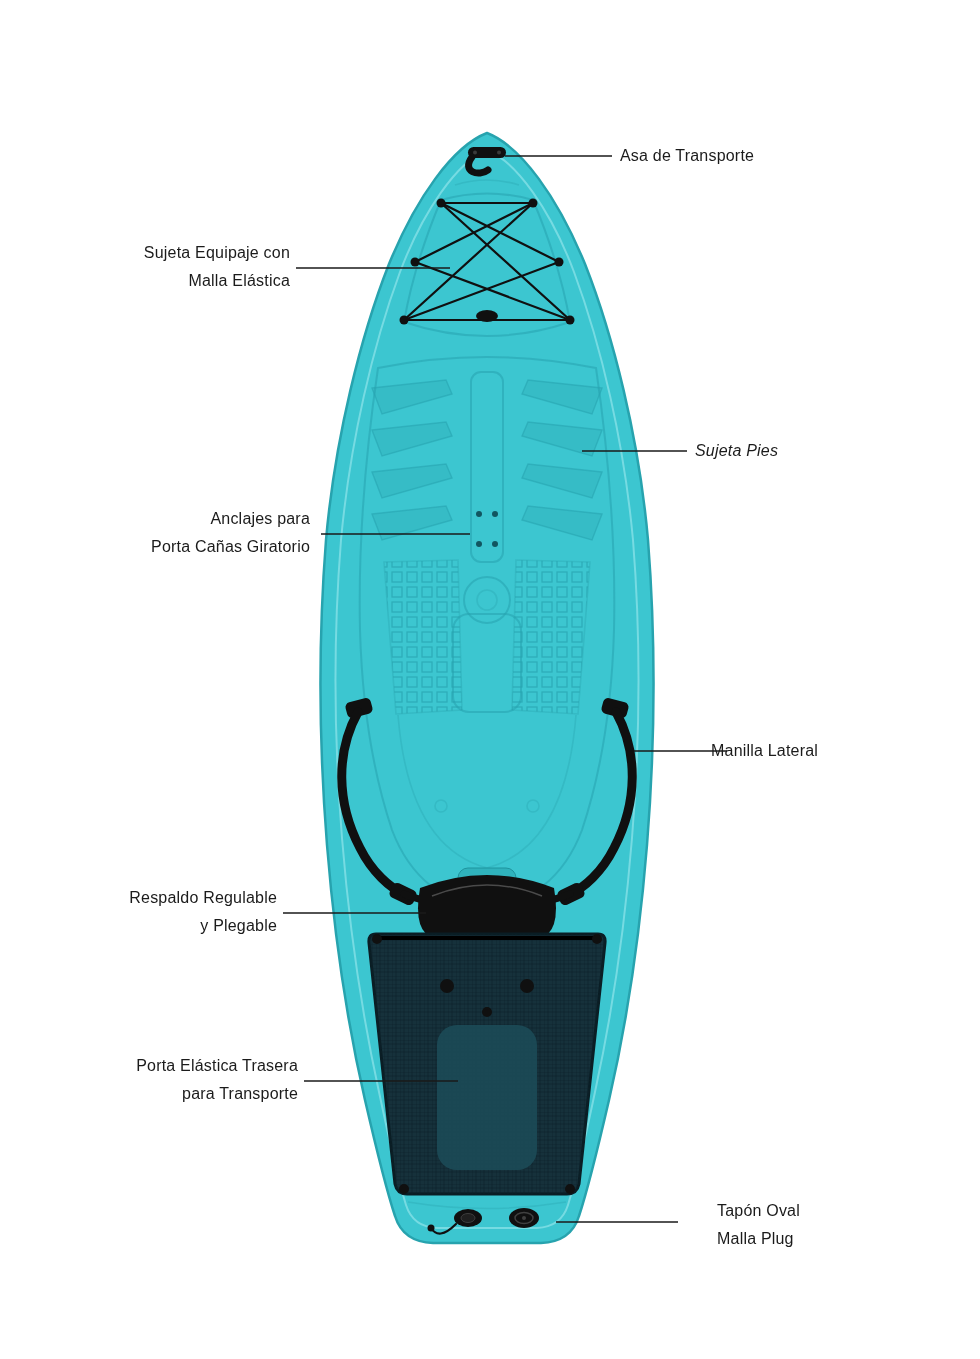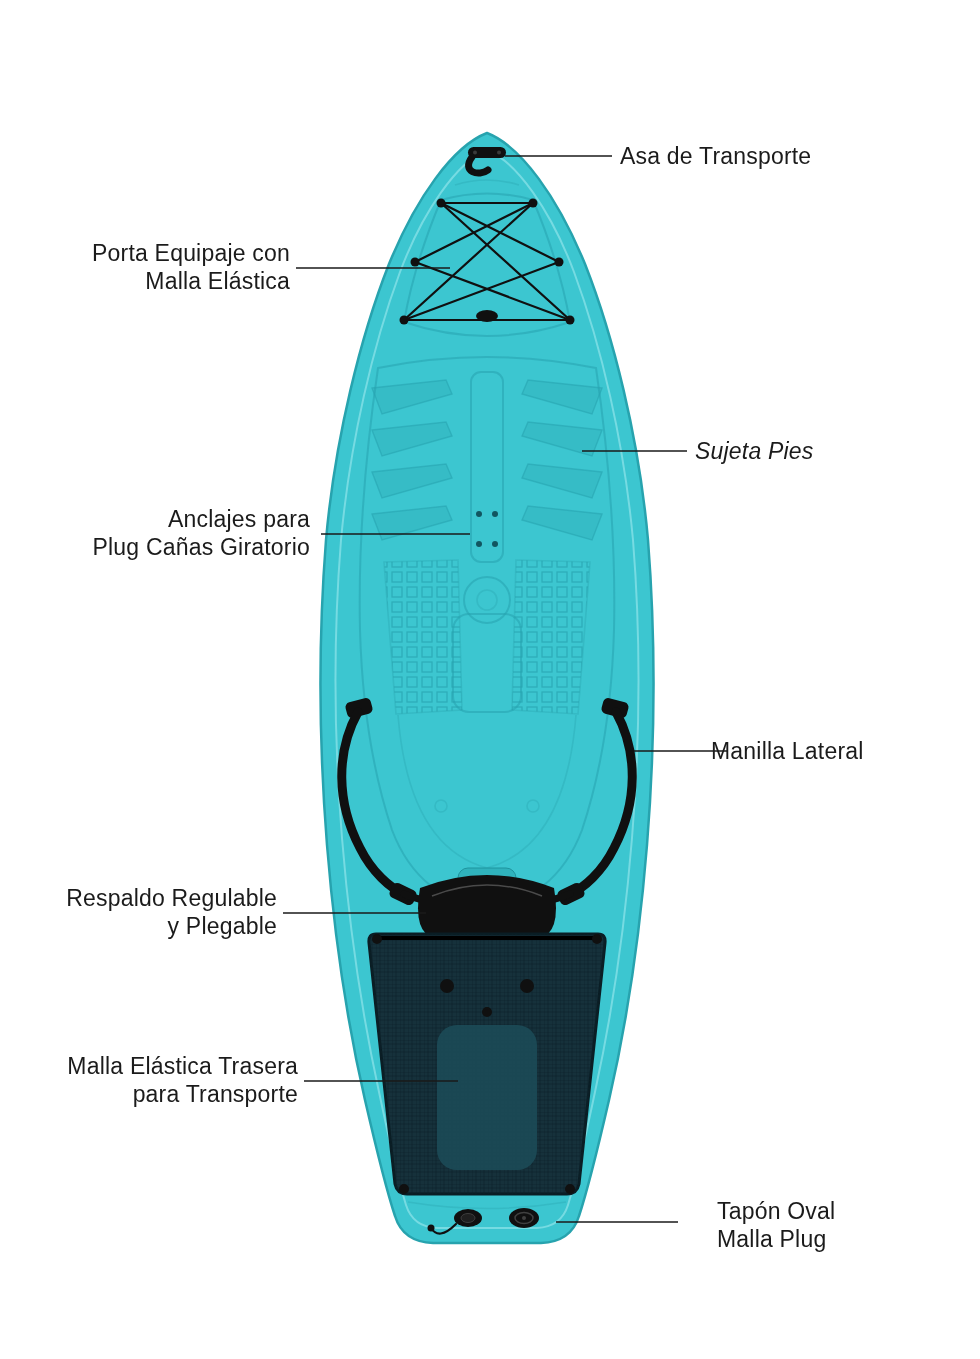--- a/index.html
+++ b/index.html
@@ -6,21 +6,21 @@
   .stage{
     position:relative;
     width:980px;height:1359px;
     background:var(--page-bg,#ffffff);
     overflow:hidden;
     font-family:"Liberation Sans","DejaVu Sans",sans-serif;
   }
   .stage svg{position:absolute;left:0;top:0;}
   .label{
     position:absolute;
-    font-size:23px;line-height:28px;font-weight:500;
+    font-size:16px;line-height:28px;font-weight:500;
     color:var(--label-text,#1b1b1b);
     letter-spacing:0.2px;
     white-space:nowrap;
   }
   .label span{display:block;}
   .align-right{text-align:right;}
 
   
   #lbl-asa      {left:620px;top:142px;}
   #lbl-porta    {left:40px; top:239px;width:250px;}
@@ -227,44 +227,44 @@
       <line class="leader" x1="304" y1="1081" x2="458" y2="1081"></line>
       <line class="leader" x1="556" y1="1222" x2="678" y2="1222"></line>
     </g>
   </svg>
 
   <div class="label" id="lbl-asa">
     <span>Asa de Transporte</span>
   </div>
 
   <div class="label align-right" id="lbl-porta">
-    <span>Porta Equipaje con</span>
+    <span>Sujeta Equipaje con</span>
     <span>Malla Elástica</span>
   </div>
 
   <div class="label" id="lbl-sujeta">
     <span>Sujeta Pies</span>
   </div>
 
   <div class="label align-right" id="lbl-anclajes">
     <span>Anclajes para</span>
-    <span>Plug Cañas Giratorio</span>
+    <span>Porta Cañas Giratorio</span>
   </div>
 
   <div class="label" id="lbl-manilla">
     <span>Manilla Lateral</span>
   </div>
 
   <div class="label align-right" id="lbl-respaldo">
     <span>Respaldo Regulable</span>
     <span>y Plegable</span>
   </div>
 
   <div class="label align-right" id="lbl-malla">
-    <span>Malla Elástica Trasera</span>
+    <span>Porta Elástica Trasera</span>
     <span>para Transporte</span>
   </div>
 
   <div class="label" id="lbl-tapon">
     <span>Tapón Oval</span>
     <span>Malla Plug</span>
   </div>
 
 </div>
 

